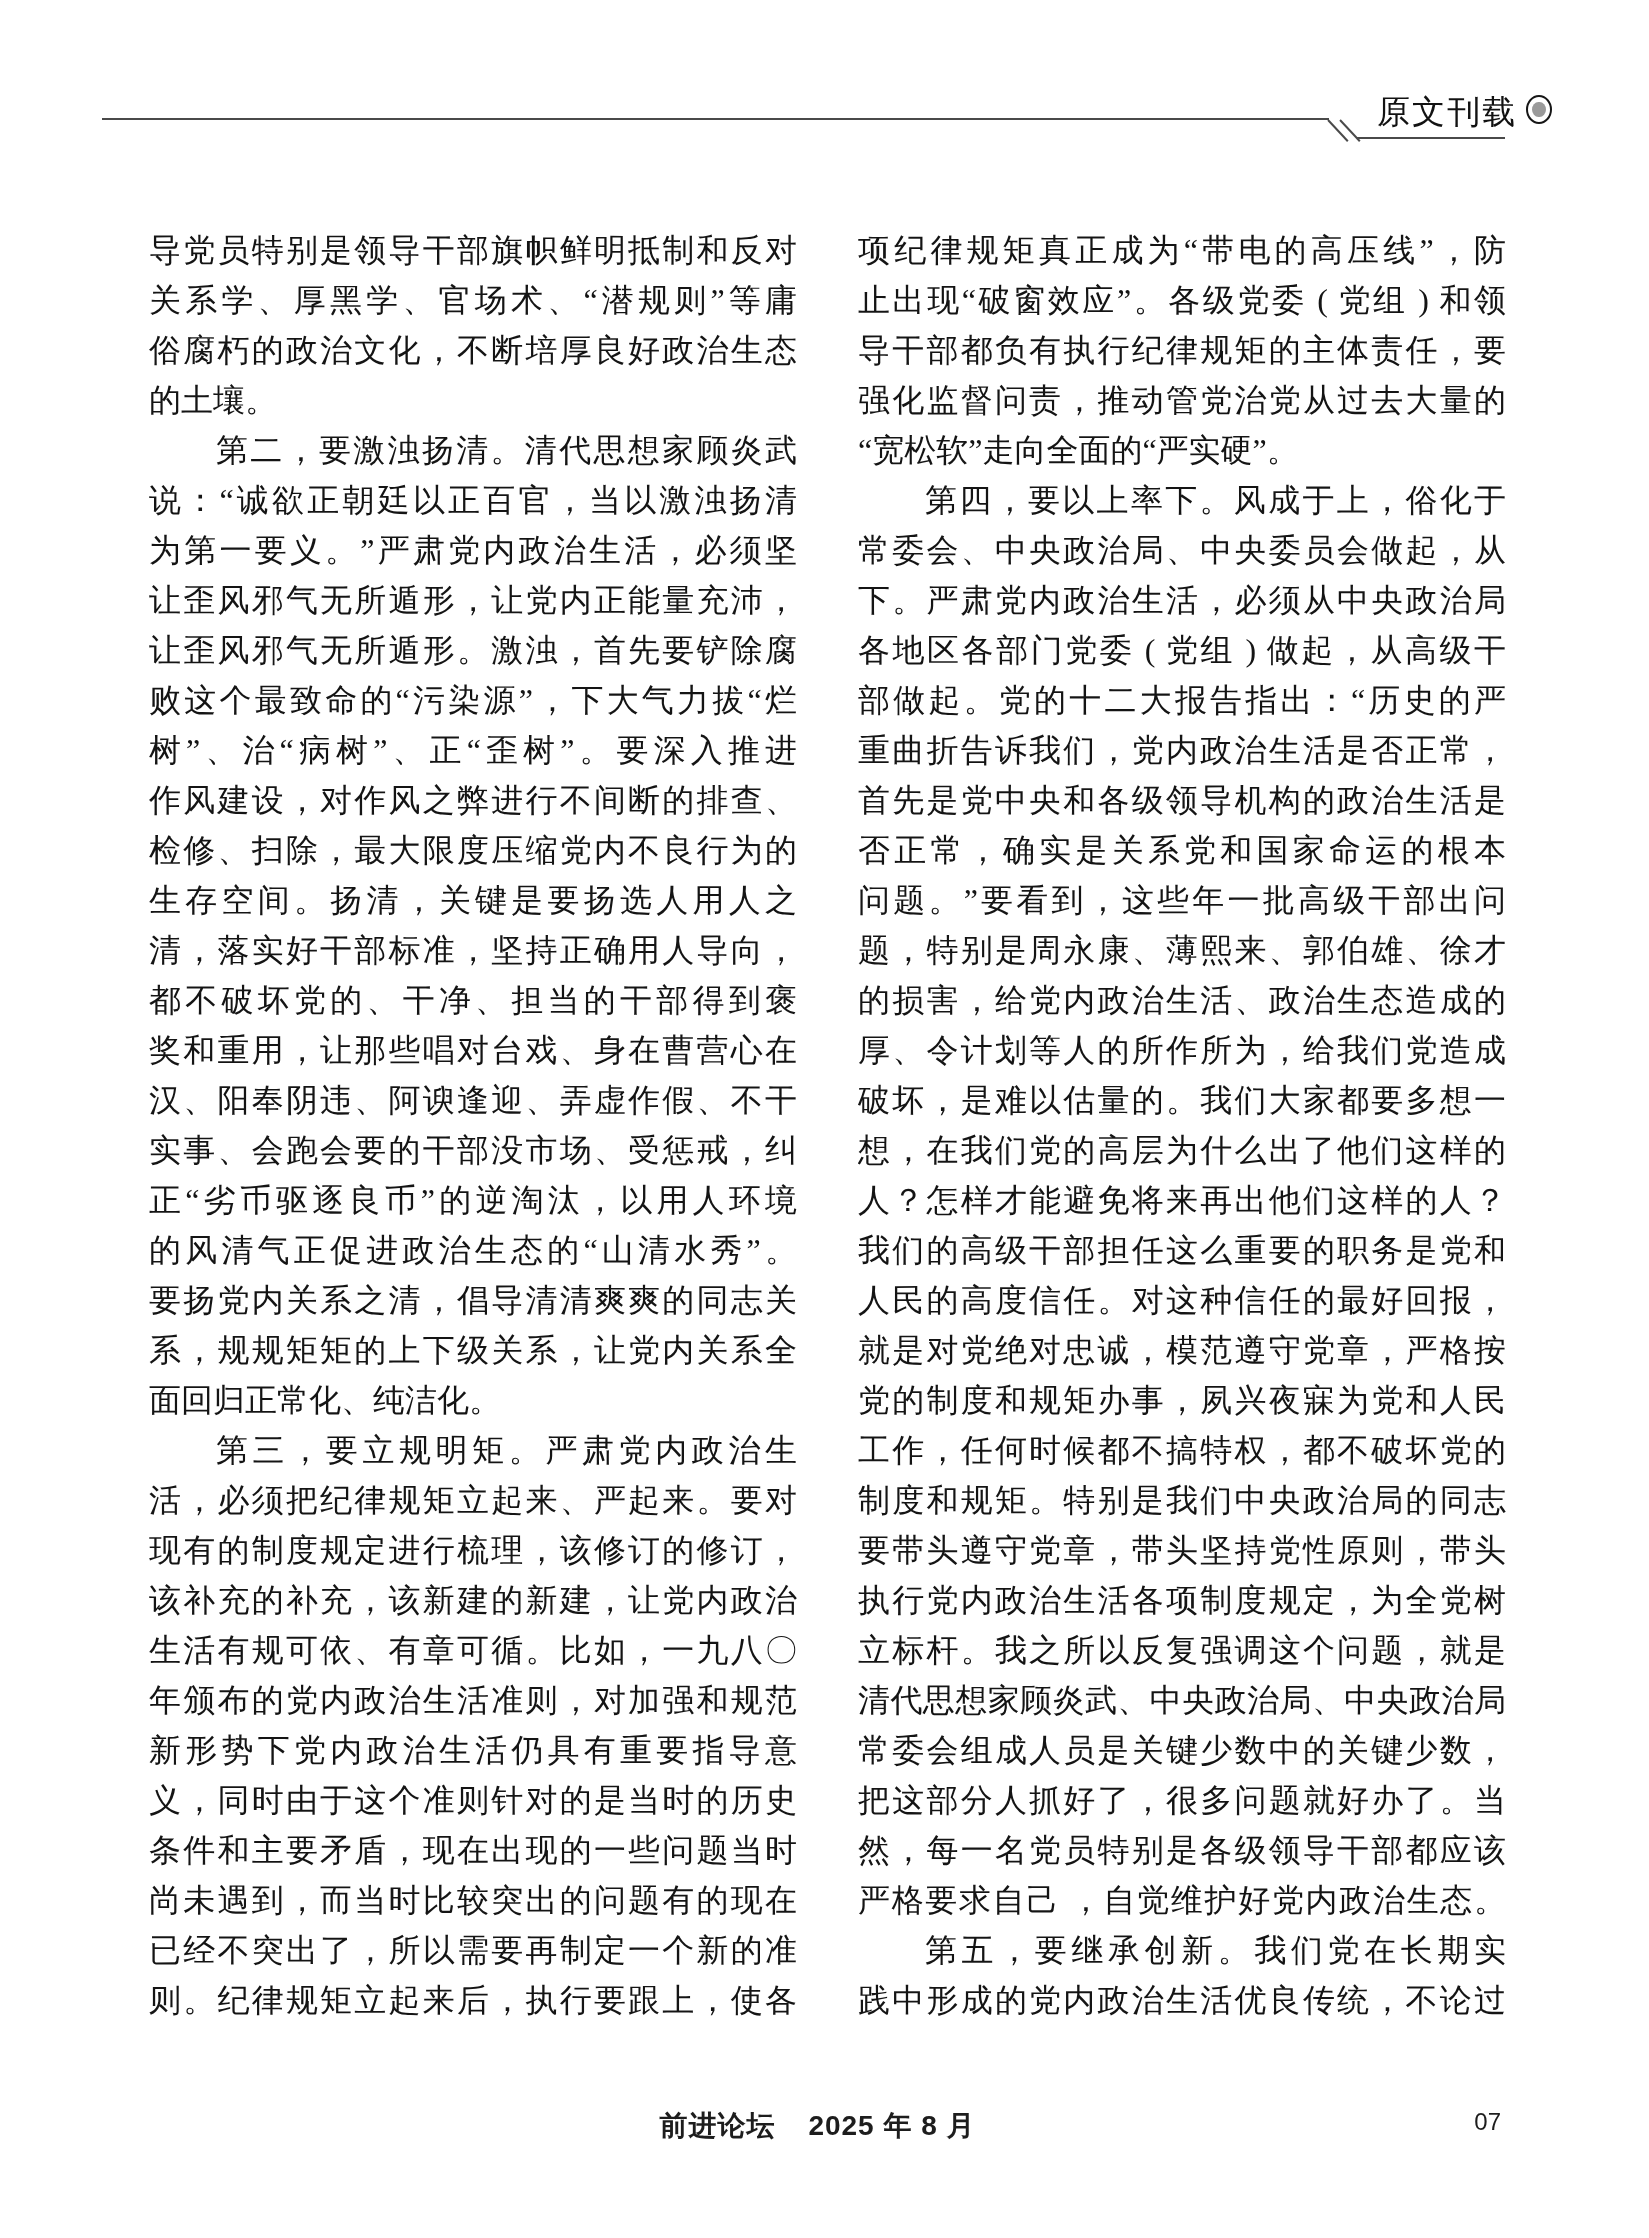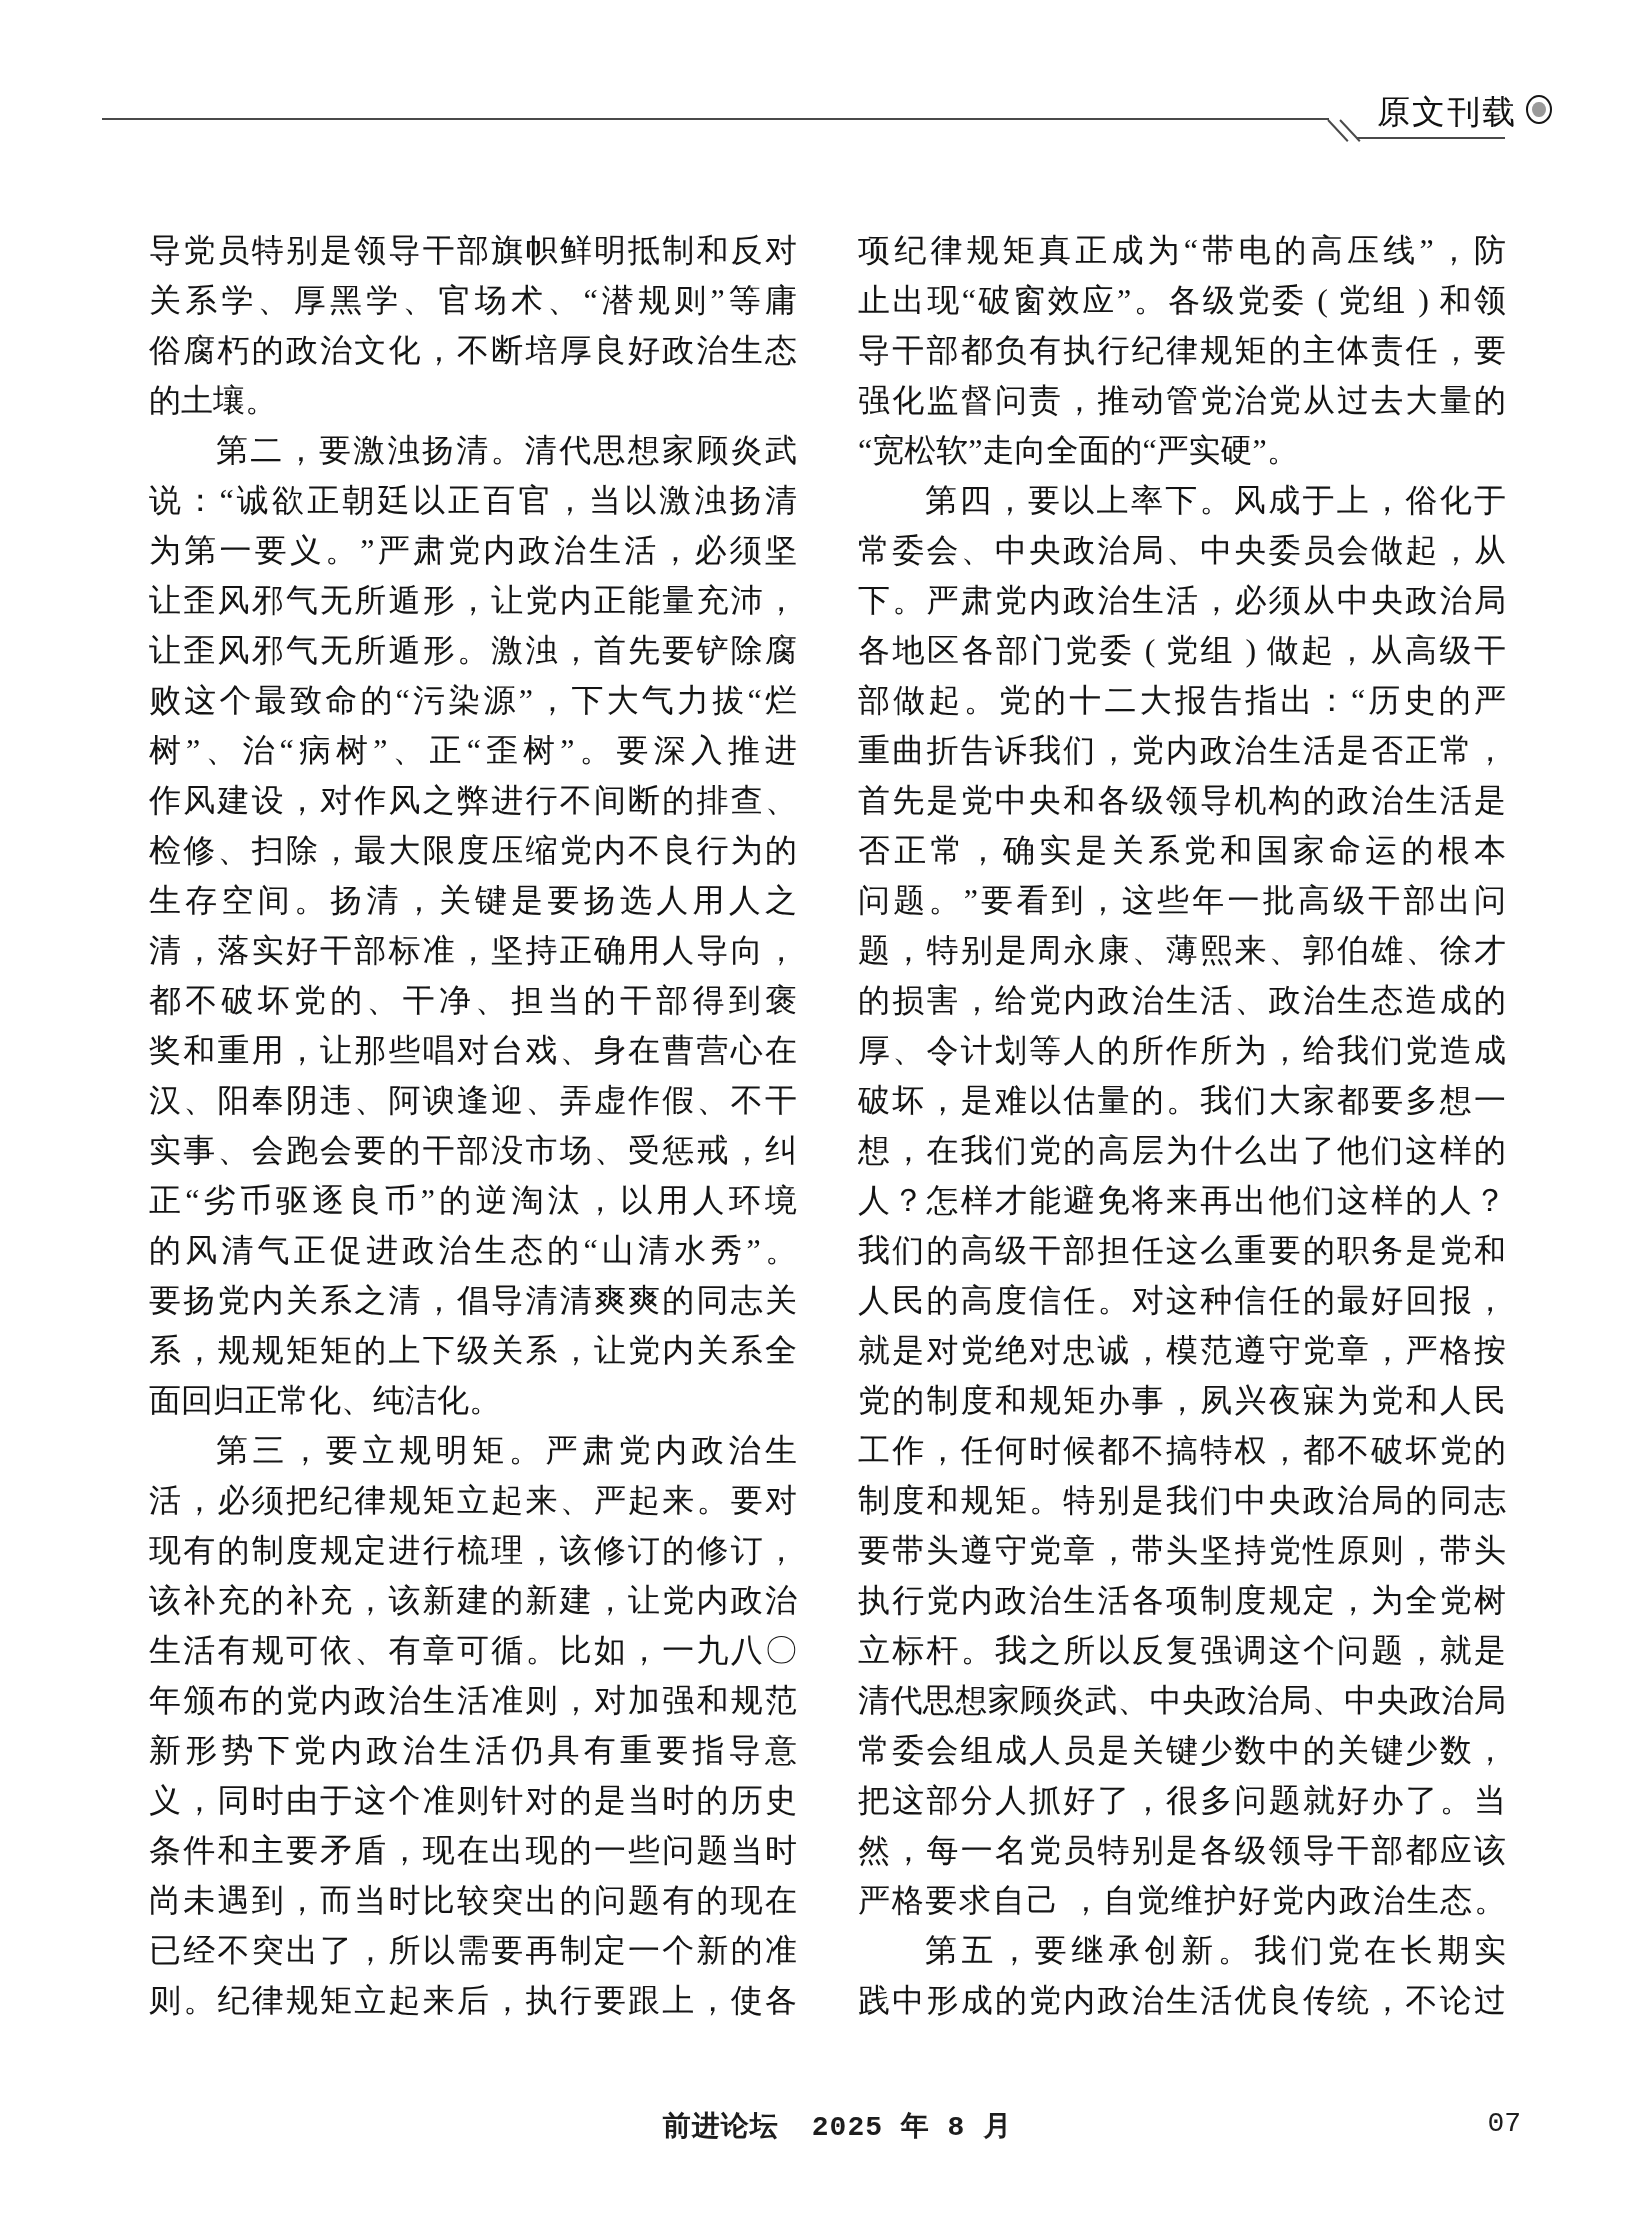--- a/index.html
+++ b/index.html
@@ -51,33 +51,33 @@
     height:50px; line-height:50px; font-size:32px;
     text-align:justify; text-align-last:justify;
     text-justify:inter-character;
     overflow:hidden;
   }
   .line.indent { text-indent:67px; }
   .line.end    { text-align-last:left; }
 
   
   .footer {
-    position:absolute; left:154px; top:2107px; width:1367px; height:42px;
-    font-family:Liberation Mono, monospace;
+    position:absolute; left:134px; top:2107px; width:1367px; height:42px;
+    font-family:Liberation Sans, sans-serif;
     color:#1d1d1d;
   }
   .footer-center {
     position:absolute; left:0; right:0; top:0;
     text-align:center; font-size:28px; font-weight:bold;
     letter-spacing:1px;
   }
   .footer-issue { margin-left:33px; }
   .page-number {
     position:absolute; right:0; top:1px;
-    font-size:28px; font-weight:500;
+    font-size:24px; font-weight:500;
     font-stretch:condensed;
   }
 </style>
 </head>
 <body>
 
 <div class="rule rule-main"></div>
 <div class="slash slash-1"></div>
 <div class="slash slash-2"></div>
 <div class="rule rule-right"></div>

